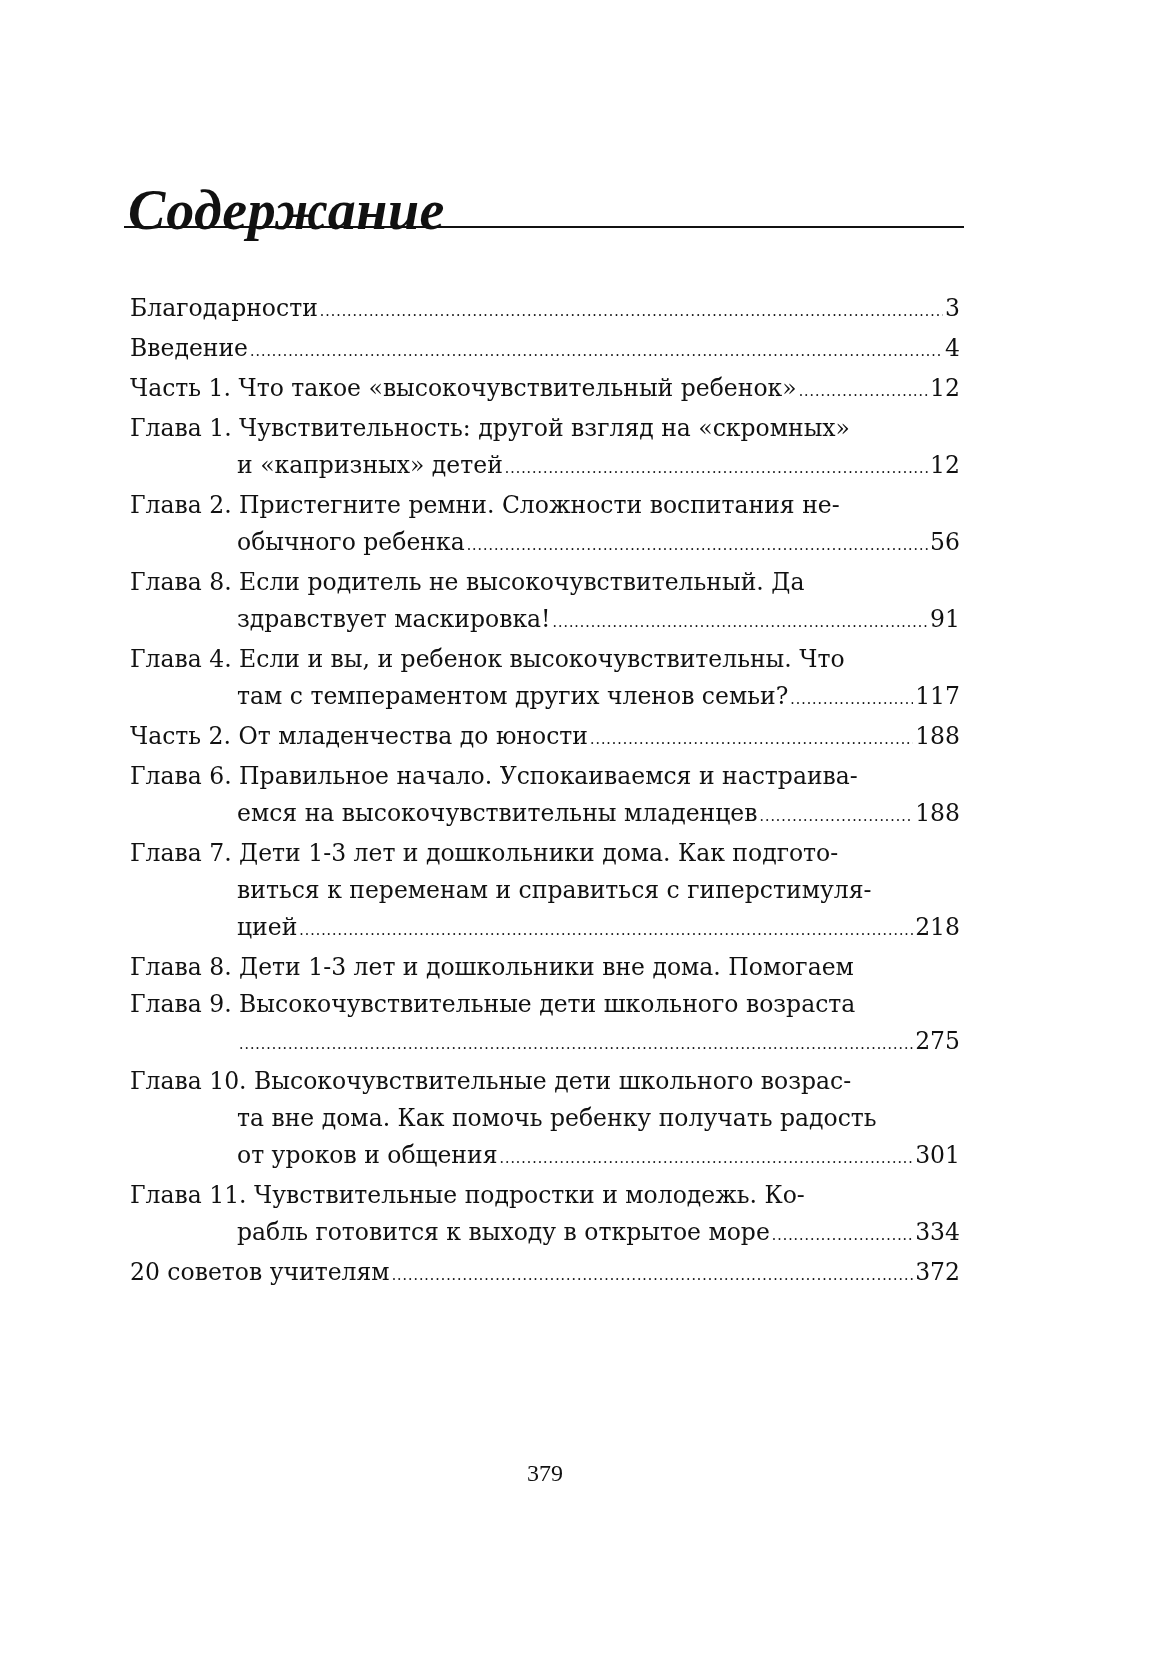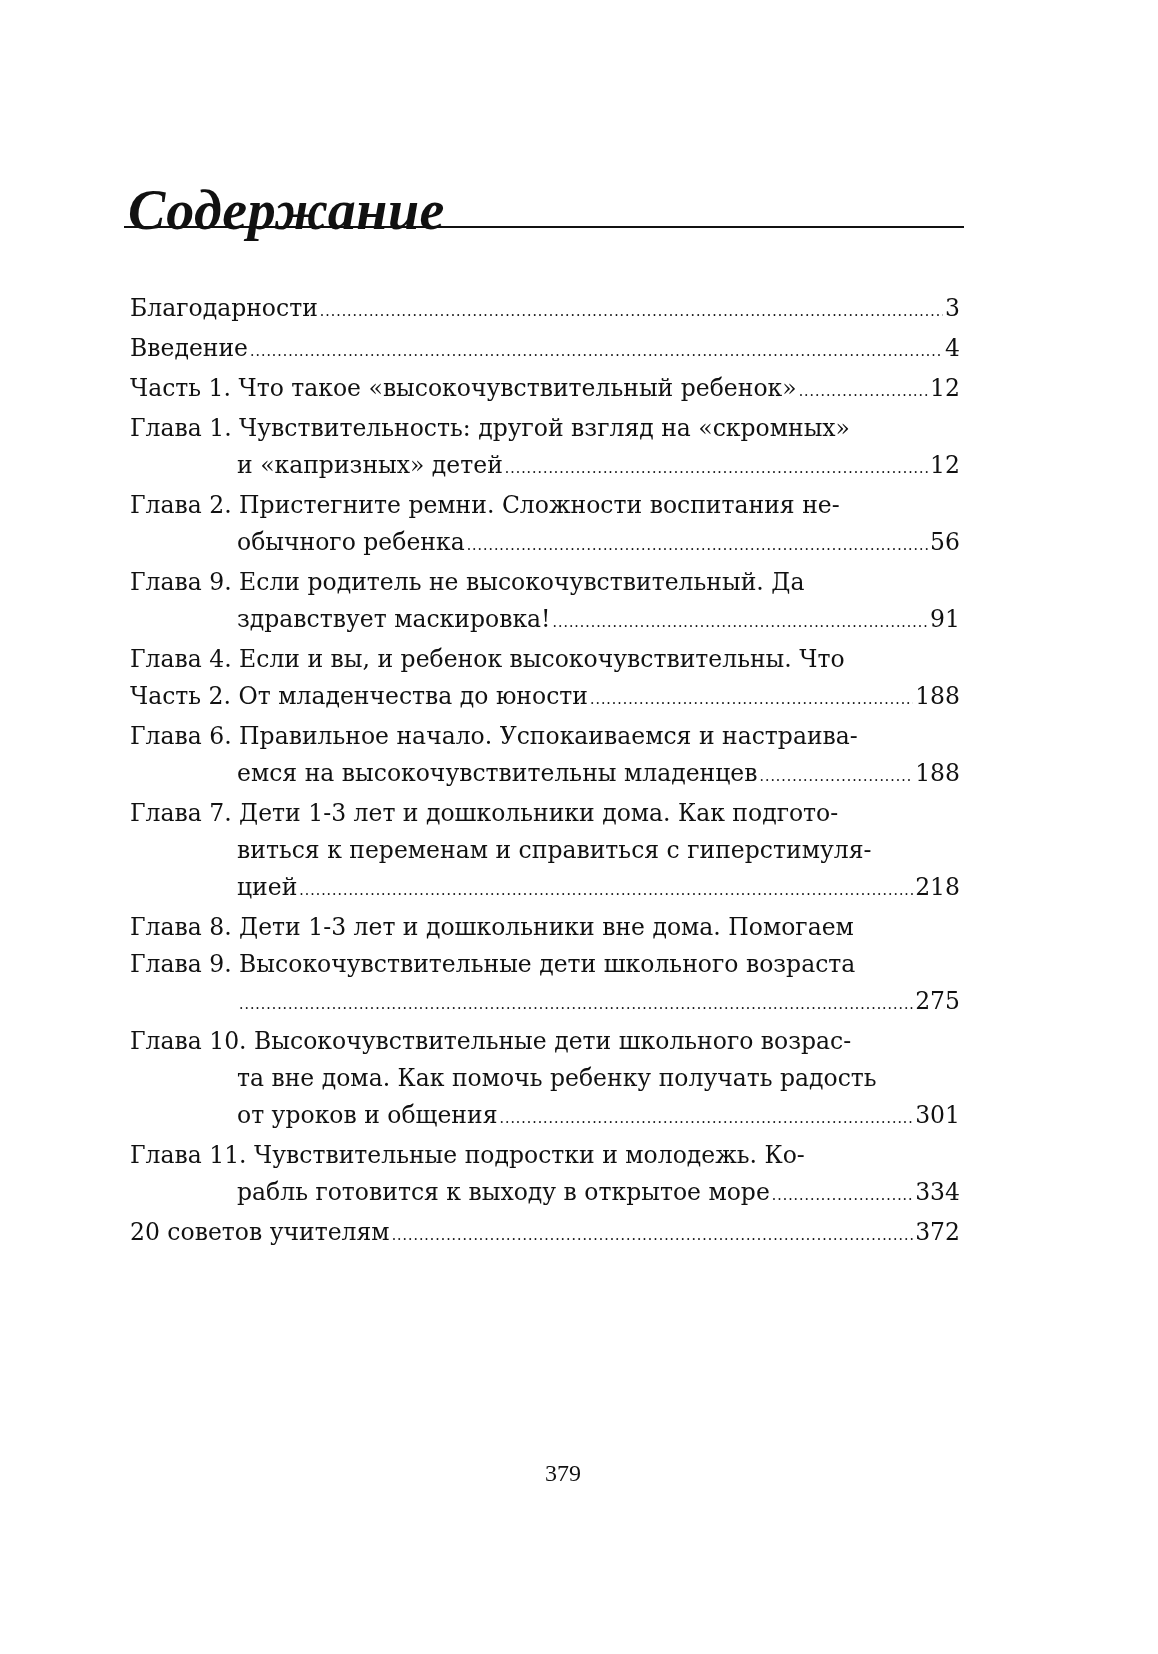--- a/index.html
+++ b/index.html
@@ -6,21 +6,21 @@
   body { width:1158px; height:1654px; position:relative; font-family:"DejaVu Serif", serif; color:#111; }
   .title { position:absolute; left:128px; top:178px; font-family:"Liberation Serif", serif; font-style:italic; font-weight:bold; font-size:56px; letter-spacing:0.5px; }
   .rule { position:absolute; left:124px; top:226px; width:840px; height:2px; background:#111; }
   .toc { position:absolute; left:130px; top:290px; width:830px; font-size:23.5px; line-height:37px; }
   .entry { margin-bottom:0px; }
   .line { display:flex; align-items:flex-start; white-space:nowrap; }
   .cont { padding-left:107px; }
   .lead { flex:1; overflow:hidden; margin:0 2px; }
   .lead::before { content:"........................................................................................................................................................................................................"; letter-spacing:1px; font-size:14px; }
   .pnum { white-space:nowrap; }
-  .folio { position:absolute; top:1460px; left:0; width:1090px; text-align:center; font-family:"Liberation Serif", serif; font-size:24px;padding-left:18px; }
+  .folio { position:absolute; top:1460px; left:0; width:1090px; text-align:center; font-family:"Liberation Serif", serif; font-size:24px; }
 </style>
 </head>
 <body>
 
 <div class="title">Содержание</div>
 <div class="rule"></div>
 
 <div class="toc" id="toc">
     <div class="entry">
       <div class="line">
@@ -58,31 +58,36 @@
         <span>Глава 2. Пристегните ремни. Сложности воспитания не-</span>
       </div>
       <div class="line cont">
         <span>обычного ребенка</span>
         <span class="lead"></span>
         <span class="pnum">56</span>
       </div>
     </div>
     <div class="entry">
       <div class="line">
-        <span>Глава 9. Если родитель не высокочувствительный.  Да</span>
+        <span>Глава 8. Если родитель не высокочувствительный.  Да</span>
       </div>
       <div class="line cont">
         <span>здравствует маскировка!</span>
         <span class="lead"></span>
         <span class="pnum">91</span>
       </div>
     </div>
     <div class="entry">
       <div class="line">
         <span>Глава 4. Если и вы, и ребенок высокочувствительны.  Что</span>
+      </div>
+      <div class="line cont">
+        <span>там с темпераментом других членов семьи?</span>
+        <span class="lead"></span>
+        <span class="pnum">117</span>
       </div>
     </div>
     <div class="entry">
       <div class="line">
         <span>Часть 2. От младенчества до юности</span>
         <span class="lead"></span>
         <span class="pnum">188</span>
       </div>
     </div>
     <div class="entry">

